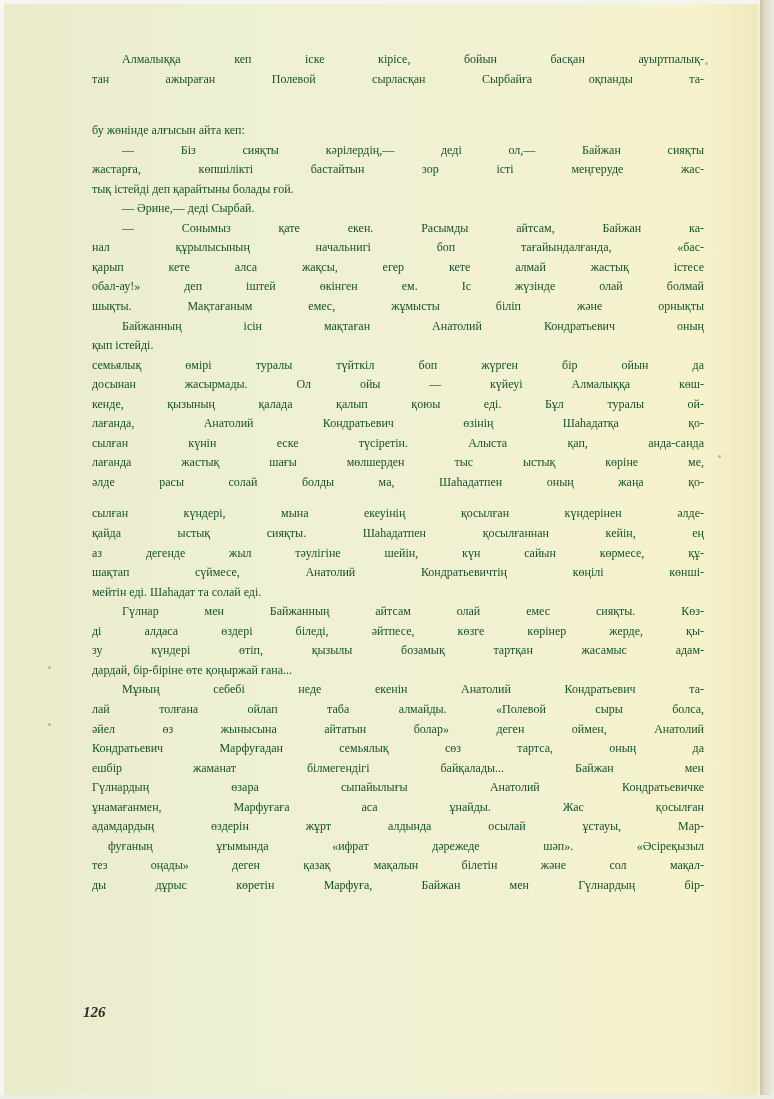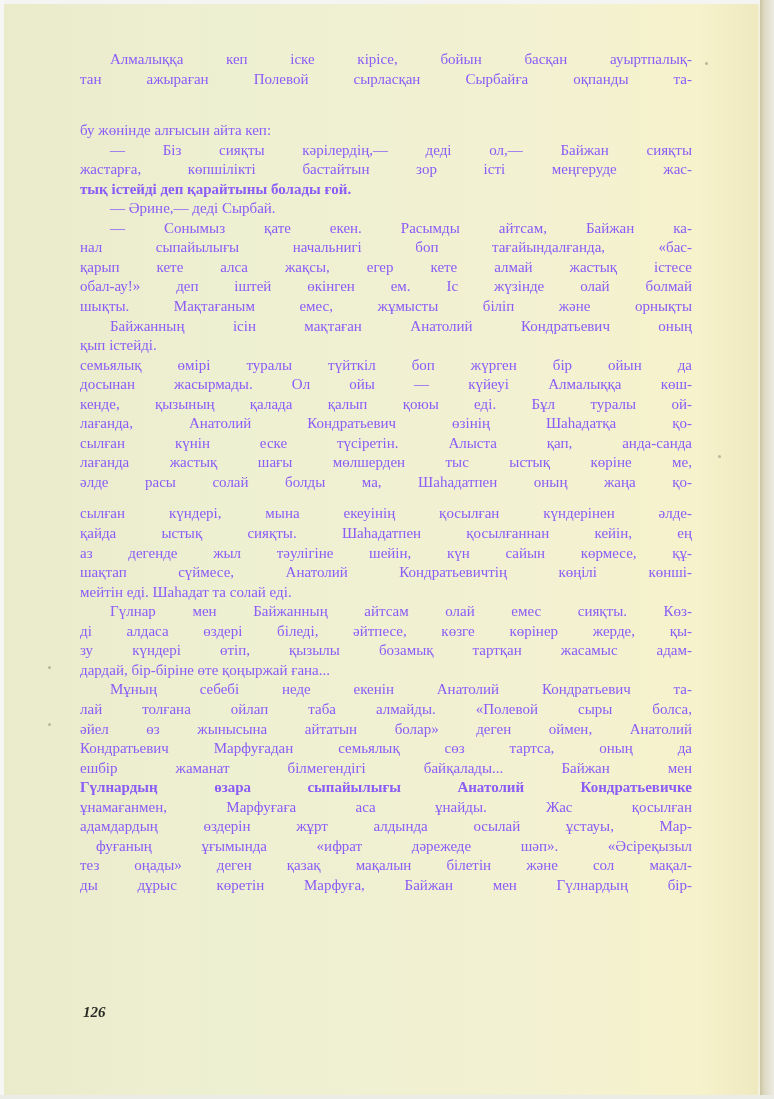--- a/index.html
+++ b/index.html
@@ -11,23 +11,23 @@
   .page {
     position: absolute; left: 4px; top: 4px; width: 754px; height: 1093px;
     background: linear-gradient(90deg, #e9ebcb 0%, #eef0d2 30%, #f2f1d2 70%, #f6f2cb 92%, #efe9c0 100%);
   }
   .top-strip { position:absolute; left:0; top:0; width:774px; height:4px; background:#f4f4f2; }
   .left-strip { position:absolute; left:0; top:0; width:4px; height:1099px; background:#f6f6f4; }
   .right-strip { position:absolute; right:0; top:0; width:14px; height:1099px;
     background: linear-gradient(90deg, #c9c4a0 0%, #ddd9c2 30%, #ecebe3 100%); }
   .bottom-strip { position:absolute; left:0; bottom:0; width:774px; height:4px; background:#ecece6; }
   .text {
-    position: absolute; left: 80px; top: 50px; width: 612px;
+    position: absolute; left: 92px; top: 50px; width: 612px;
     font-family: "Liberation Serif", "DejaVu Serif", serif;
-    font-size: 15px; line-height: 19.55px; color: #8b5cf6;
+    font-size: 12px; line-height: 19.55px; color: #14532d;
     text-align: justify;
   }
   .line { display: block; text-align: justify; text-align-last: justify; white-space: nowrap; height: 19.55px; }
   .line.last { text-align-last: left; }
   .line.indent { padding-left: 30px; }
   .page-num {
     position: absolute; left: 83px; top: 1004px;
     font-family: "Liberation Serif", "DejaVu Serif", serif;
     font-style: italic; font-weight: bold; font-size: 15px; color: #2a2a26;
   }
@@ -46,24 +46,24 @@
 <div class="speck" style="left:718px;top:455px"></div>
 <div class="speck" style="left:48px;top:666px"></div>
 <div class="speck" style="left:48px;top:723px"></div>
 
 <div class="text" id="body-text">
     <span class="line indent" style="white-space: normal; overflow: hidden;">Алмалыққа кеп іске кірісе, бойын басқан ауыртпалық-</span>
     <span class="line" style="white-space: normal; overflow: hidden;">тан ажыраған Полевой сырласқан Сырбайға оқпанды та-</span>
     <span class="line last" style="white-space: normal; overflow: hidden; margin-top: 32px;">бу жөнінде алғысын айта кеп:</span>
     <span class="line indent" style="white-space: normal; overflow: hidden;">— Біз сияқты кәрілердің,— деді ол,— Байжан сияқты</span>
     <span class="line" style="white-space: normal; overflow: hidden;">жастарға, көпшілікті бастайтын зор істі меңгеруде жас-</span>
-    <span class="line last" style="white-space: normal; overflow: hidden; font-weight: bold;">тық істейді деп қарайтыны болады ғой.</span>
+    <span class="line last" style="white-space: normal; overflow: hidden;">тық істейді деп қарайтыны болады ғой.</span>
     <span class="line indent last" style="white-space: normal; overflow: hidden;">— Әрине,— деді Сырбай.</span>
     <span class="line indent" style="white-space: normal; overflow: hidden;">— Сонымыз қате екен. Расымды айтсам, Байжан ка-</span>
-    <span class="line" style="white-space: normal; overflow: hidden;">нал сыпайылығы начальнигі боп тағайындалғанда, «бас-</span>
+    <span class="line" style="white-space: normal; overflow: hidden;">нал құрылысының начальнигі боп тағайындалғанда, «бас-</span>
     <span class="line" style="white-space: normal; overflow: hidden;">қарып кете алса жақсы, егер кете алмай жастық істесе</span>
     <span class="line" style="white-space: normal; overflow: hidden;">обал-ау!» деп іштей өкінген ем. Іс жүзінде олай болмай</span>
     <span class="line" style="white-space: normal; overflow: hidden;">шықты. Мақтағаным емес, жұмысты біліп және орнықты</span>
     <span class="line indent" style="white-space: normal; overflow: hidden;">Байжанның ісін мақтаған Анатолий Кондратьевич оның</span>
     <span class="line last" style="white-space: normal; overflow: hidden;">қып істейді.</span>
     <span class="line" style="white-space: normal; overflow: hidden;">семьялық өмірі туралы түйткіл боп жүрген бір ойын да</span>
     <span class="line" style="white-space: normal; overflow: hidden;">досынан жасырмады. Ол ойы — күйеуі Алмалыққа көш-</span>
     <span class="line" style="white-space: normal; overflow: hidden;">кенде, қызының қалада қалып қоюы еді. Бұл туралы ой-</span>
     <span class="line" style="white-space: normal; overflow: hidden;">лағанда, Анатолий Кондратьевич өзінің Шаһадатқа қо-</span>
     <span class="line" style="white-space: normal; overflow: hidden;">сылған күнін еске түсіретін. Алыста қап, анда-санда</span>
@@ -76,21 +76,21 @@
     <span class="line last" style="white-space: normal; overflow: hidden;">мейтін еді. Шаһадат та солай еді.</span>
     <span class="line indent" style="white-space: normal; overflow: hidden;">Гүлнар мен Байжанның айтсам олай емес сияқты. Көз-</span>
     <span class="line" style="white-space: normal; overflow: hidden;">ді алдаса өздері біледі, әйтпесе, көзге көрінер жерде, қы-</span>
     <span class="line" style="white-space: normal; overflow: hidden;">зу күндері өтіп, қызылы бозамық тартқан жасамыс адам-</span>
     <span class="line last" style="white-space: normal; overflow: hidden;">дардай, бір-біріне өте қоңыржай ғана...</span>
     <span class="line indent" style="white-space: normal; overflow: hidden;">Мұның себебі неде екенін Анатолий Кондратьевич та-</span>
     <span class="line" style="white-space: normal; overflow: hidden;">лай толғана ойлап таба алмайды. «Полевой сыры болса,</span>
     <span class="line" style="white-space: normal; overflow: hidden;">әйел өз жынысына айтатын болар» деген оймен, Анатолий</span>
     <span class="line" style="white-space: normal; overflow: hidden;">Кондратьевич Марфуғадан семьялық сөз тартса, оның да</span>
     <span class="line" style="white-space: normal; overflow: hidden;">ешбір жаманат білмегендігі байқалады... Байжан мен</span>
-    <span class="line" style="white-space: normal; overflow: hidden; font-weight: bold;">Гүлнардың өзара сыпайылығы Анатолий Кондратьевичке</span>
+    <span class="line" style="white-space: normal; overflow: hidden;">Гүлнардың өзара сыпайылығы Анатолий Кондратьевичке</span>
     <span class="line" style="white-space: normal; overflow: hidden;">ұнамағанмен, Марфуғаға аса ұнайды. Жас қосылған</span>
     <span class="line" style="white-space: normal; overflow: hidden;">адамдардың өздерін жұрт алдында осылай ұстауы, Мар-</span>
     <span class="line" style="white-space: normal; overflow: hidden; margin-left: 16px;">фуғаның ұғымында «ифрат дәрежеде шәп». «Әсірeқызыл</span>
     <span class="line" style="white-space: normal; overflow: hidden;">тез оңады» деген қазақ мақалын білетін және сол мақал-</span>
     <span class="line" style="white-space: normal; overflow: hidden;">ды дұрыс көретін Марфуға, Байжан мен Гүлнардың бір-</span>
   </div>
 
 <div class="page-num">126</div>
 
 </body></html>

